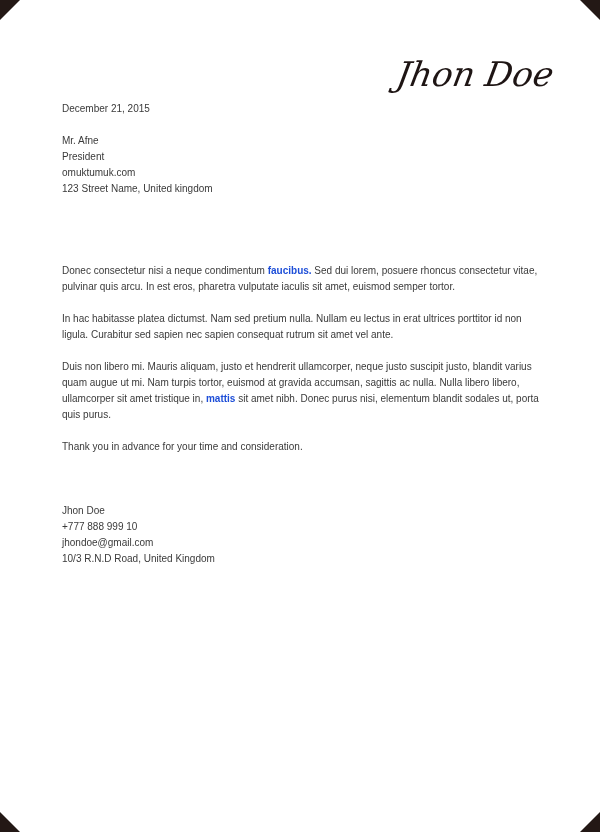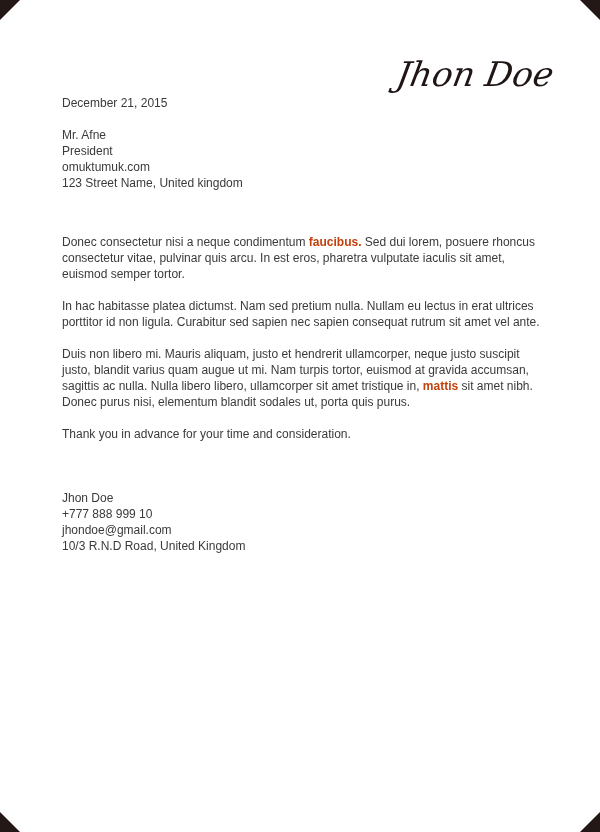--- a/index.html
+++ b/index.html
@@ -17,31 +17,31 @@
 
   .signature {
     position: absolute; left: 397px; top: 54px;
     font-family: "DejaVu Serif", serif; font-style: italic;
     font-size: 34px; color: #1e1514; letter-spacing: 0px;
     transform: skewX(-10deg);
     white-space: nowrap;
   }
 
   .letter {
-    position: absolute; left: 62px; top: 95px; width: 480px;
-    font-size: 12px; line-height: 16px;
+    position: absolute; left: 62px; top: 101px; width: 480px;
+    font-size: 10px; line-height: 16px;
   }
   .letter p { margin: 0; }
   .date { margin-bottom: 16px !important; }
-  .recipient { margin-bottom: 43px; }
+  .recipient { margin-bottom: 66px; }
   .greeting { margin-bottom: 16px !important; }
   .para { margin-bottom: 16px !important; }
   .closing-spacer { height: 32px; }
   .valediction { margin-bottom: 48px !important; }
-  b { color: #c2410c; }
+  b { color: #1d4ed8; }
 </style>
 </head>
 <body>
 
 <div class="corner tl"></div>
 <div class="corner tr"></div>
 <div class="corner bl"></div>
 <div class="corner br"></div>
 
 <div class="signature">Jhon Doe</div>

